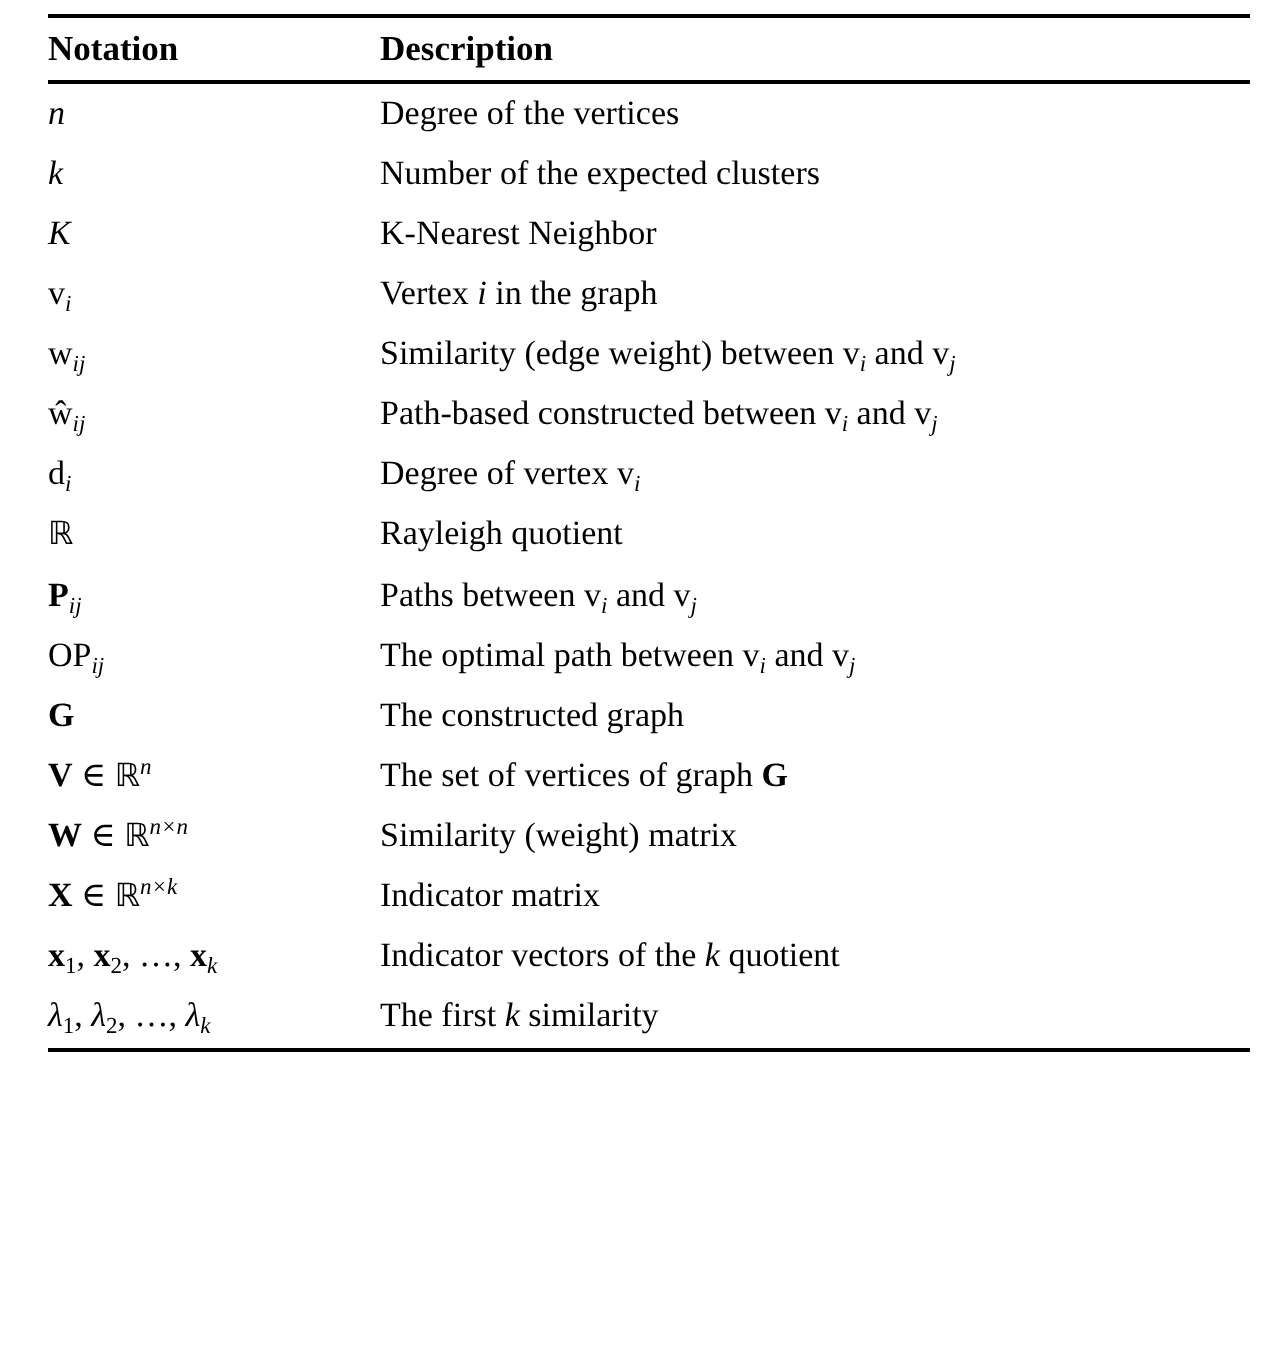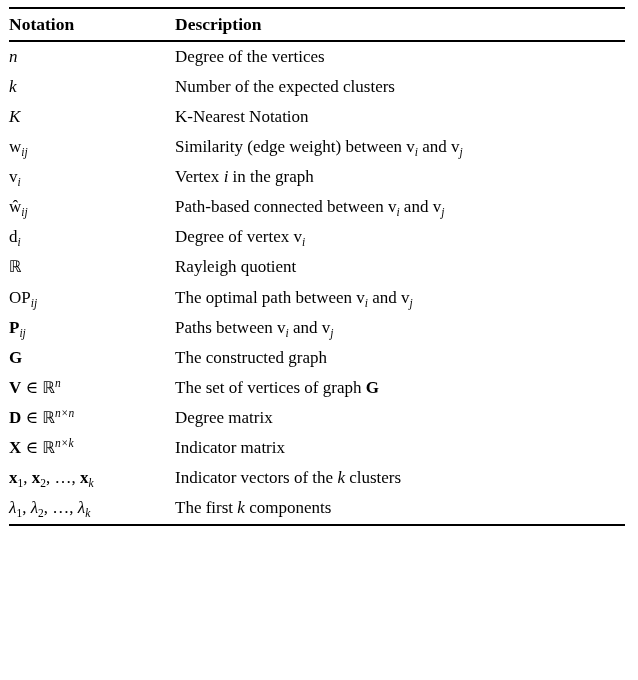--- a/index.html
+++ b/index.html
@@ -5,21 +5,21 @@
   * { box-sizing: border-box; }
   html, body { margin: 0; padding: 0; }
   body {
     width: 638px;
     height: 680px;
     background: #ffffff;
     color: #000000;
     font-family: "Liberation Serif", "DejaVu Serif", serif;
     overflow: hidden;
   }
-  .page { padding: 7px 13px 0 9px; }
+  .page { padding: 7px 13px 0 24px; }
 
   table.notation-table {
     width: 100%;
     border-collapse: collapse;
     border-top: 2.6px solid #000;
     border-bottom: 2.6px solid #000;
   }
   thead th {
     text-align: left;
     font-size: 17.5px;
@@ -61,69 +61,69 @@
         <tr>
           <td class="notation-cell"><span class="i">n</span></td>
           <td class="description-cell"><span>Degree of the vertices</span></td>
         </tr>
         <tr>
           <td class="notation-cell"><span class="i">k</span></td>
           <td class="description-cell"><span>Number of the expected clusters</span></td>
         </tr>
         <tr>
           <td class="notation-cell"><span class="i">K</span></td>
-          <td class="description-cell"><span>K-Nearest Notation</span></td>
+          <td class="description-cell"><span>K-Nearest Neighbor</span></td>
+        </tr>
+        <tr>
+          <td class="notation-cell"><span>v</span><span class="i sub">i</span></td>
+          <td class="description-cell"><span>Vertex </span><span class="i">i</span><span> in the graph</span></td>
         </tr>
         <tr>
           <td class="notation-cell"><span>w</span><span class="i sub">ij</span></td>
           <td class="description-cell"><span>Similarity (edge weight) between </span><span>v</span><span class="i sub">i</span><span> and </span><span>v</span><span class="i sub">j</span></td>
         </tr>
         <tr>
-          <td class="notation-cell"><span>v</span><span class="i sub">i</span></td>
-          <td class="description-cell"><span>Vertex </span><span class="i">i</span><span> in the graph</span></td>
-        </tr>
-        <tr>
           <td class="notation-cell"><span>ŵ</span><span class="i sub">ij</span></td>
-          <td class="description-cell"><span>Path-based connected between </span><span>v</span><span class="i sub">i</span><span> and </span><span>v</span><span class="i sub">j</span></td>
+          <td class="description-cell"><span>Path-based constructed between </span><span>v</span><span class="i sub">i</span><span> and </span><span>v</span><span class="i sub">j</span></td>
         </tr>
         <tr>
           <td class="notation-cell"><span>d</span><span class="i sub">i</span></td>
           <td class="description-cell"><span>Degree of vertex </span><span>v</span><span class="i sub">i</span></td>
         </tr>
         <tr>
           <td class="notation-cell"><span class="bb">ℝ</span></td>
           <td class="description-cell"><span>Rayleigh quotient</span></td>
         </tr>
         <tr>
+          <td class="notation-cell"><span class="b">P</span><span class="i sub">ij</span></td>
+          <td class="description-cell"><span>Paths between </span><span>v</span><span class="i sub">i</span><span> and </span><span>v</span><span class="i sub">j</span></td>
+        </tr>
+        <tr>
           <td class="notation-cell"><span>OP</span><span class="i sub">ij</span></td>
           <td class="description-cell"><span>The optimal path between </span><span>v</span><span class="i sub">i</span><span> and </span><span>v</span><span class="i sub">j</span></td>
-        </tr>
-        <tr>
-          <td class="notation-cell"><span class="b">P</span><span class="i sub">ij</span></td>
-          <td class="description-cell"><span>Paths between </span><span>v</span><span class="i sub">i</span><span> and </span><span>v</span><span class="i sub">j</span></td>
         </tr>
         <tr>
           <td class="notation-cell"><span class="b">G</span></td>
           <td class="description-cell"><span>The constructed graph</span></td>
         </tr>
         <tr>
           <td class="notation-cell"><span class="b">V</span><span> ∈ </span><span class="bb">ℝ</span><span class="i sup">n</span></td>
           <td class="description-cell"><span>The set of vertices of graph </span><span class="b">G</span></td>
         </tr>
         <tr>
-          <td class="notation-cell"><span class="b">D</span><span> ∈ </span><span class="bb">ℝ</span><span class="i sup">n×n</span></td>
-          <td class="description-cell"><span>Degree matrix</span></td>
+          <td class="notation-cell"><span class="b">W</span><span> ∈ </span><span class="bb">ℝ</span><span class="i sup">n×n</span></td>
+          <td class="description-cell"><span>Similarity (weight) matrix</span></td>
         </tr>
         <tr>
           <td class="notation-cell"><span class="b">X</span><span> ∈ </span><span class="bb">ℝ</span><span class="i sup">n×k</span></td>
           <td class="description-cell"><span>Indicator matrix</span></td>
         </tr>
         <tr>
           <td class="notation-cell"><span class="b">x</span><span class="sub">1</span><span>, </span><span class="b">x</span><span class="sub">2</span><span>, …, </span><span class="b">x</span><span class="i sub">k</span></td>
-          <td class="description-cell"><span>Indicator vectors of the </span><span class="i">k</span><span> clusters</span></td>
+          <td class="description-cell"><span>Indicator vectors of the </span><span class="i">k</span><span> quotient</span></td>
         </tr>
         <tr>
           <td class="notation-cell"><span class="i">λ</span><span class="sub">1</span><span>, </span><span class="i">λ</span><span class="sub">2</span><span>, …, </span><span class="i">λ</span><span class="i sub">k</span></td>
-          <td class="description-cell"><span>The first </span><span class="i">k</span><span> components</span></td>
+          <td class="description-cell"><span>The first </span><span class="i">k</span><span> similarity</span></td>
         </tr>
       </tbody>
   </table>
 </div>
 
 </body></html>

